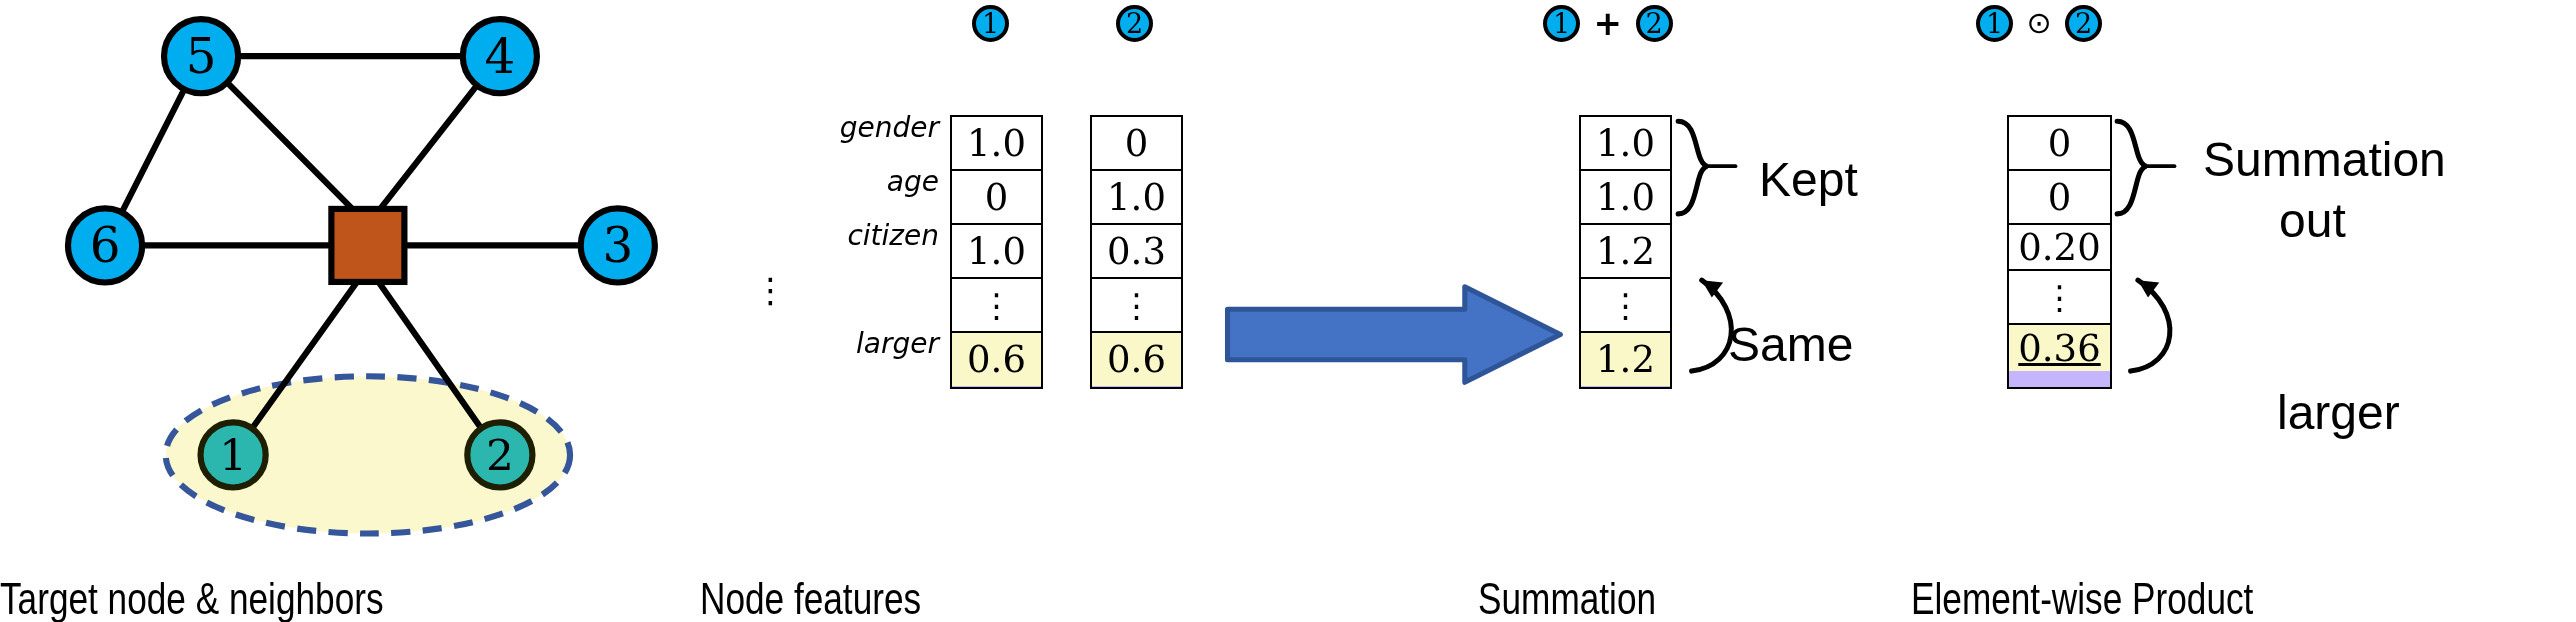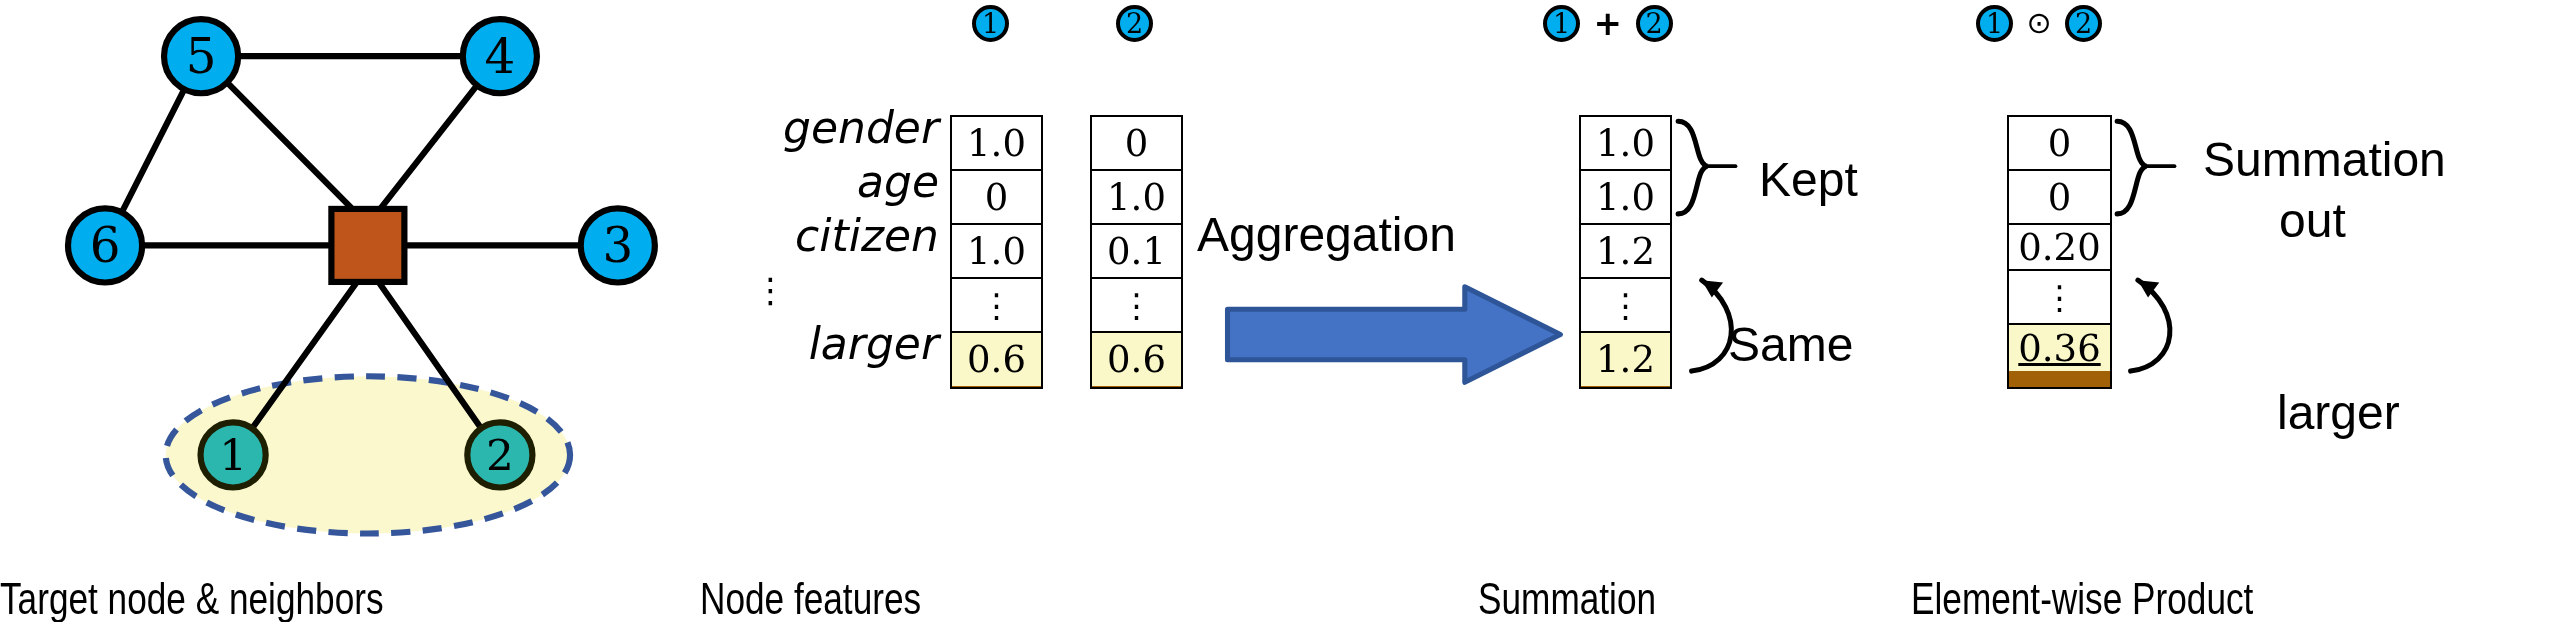--- a/index.html
+++ b/index.html
@@ -17,29 +17,29 @@
     transform:scaleX(0.80);
   }
 
   
   .graph-svg{position:absolute;left:0;top:0;}
 
   
   .feat-names{position:absolute;left:669px;top:101px;width:270px;}
   .feat-name{
     font-family:"DejaVu Sans",sans-serif;
-    font-style:italic;font-size:44px;line-height:1;
+    font-style:italic;font-size:28px;line-height:1;
     text-align:right;white-space:nowrap;color:#000;
     height:54px;display:flex;align-items:center;justify-content:flex-end;
   }
   .feat-name.dots{font-style:normal;font-size:34px;
     justify-content:center;padding-right:67px;letter-spacing:0;}
 
   
-  .vec{position:absolute;border:2.8px solid #000;background:#a16207;box-sizing:border-box;}
+  .vec{position:absolute;border:2.8px solid #000;background:#c4b5fd;box-sizing:border-box;}
   .cell{
     border-bottom:2.2px solid #000;box-sizing:border-box;
     display:flex;align-items:center;justify-content:center;
     font-family:"DejaVu Serif",serif;
     font-size:37px;line-height:1;color:#000;background:#fff;
   }
   .cell:last-child{border-bottom:none;}
   .cell.hl{background:#FAF8C8;}
   .cell.dots{font-family:"DejaVu Sans",sans-serif;font-size:33px;letter-spacing:0;}
 
@@ -131,26 +131,25 @@
     <div class="cell" style="height:54px;">1.0</div>
     <div class="cell" style="height:54px;">0</div>
     <div class="cell" style="height:54px;">1.0</div>
     <div class="cell dots" style="height:54px;">⋮</div>
     <div class="cell hl" style="height:53px;">0.6</div>
   </div>
 
   <div class="vec" style="left:1090px;top:115px;width:93px;height:274px;">
     <div class="cell" style="height:54px;">0</div>
     <div class="cell" style="height:54px;">1.0</div>
-    <div class="cell" style="height:54px;">0.1</div>
+    <div class="cell" style="height:54px;">0.3</div>
     <div class="cell dots" style="height:54px;">⋮</div>
     <div class="cell hl" style="height:53px;">0.6</div>
   </div>
 
-  <div class="agg-label" style="left:1197px;top:211px;">Aggregation</div>
   <svg style="position:absolute;left:1223px;top:281px;" width="343" height="107" viewBox="0 0 610 190">
     <polygon points="8,50 430,50 430,10 600,95 430,180 430,140 8,140" fill="#4472C4" stroke="#2E5597" stroke-width="9" stroke-linejoin="round"></polygon>
   </svg>
 
   <div class="hdr" style="left:1543px;top:4.5px;">
     <div class="node-chip">1</div>
     <div class="op-sym">+</div>
     <div class="node-chip">2</div>
   </div>
 

